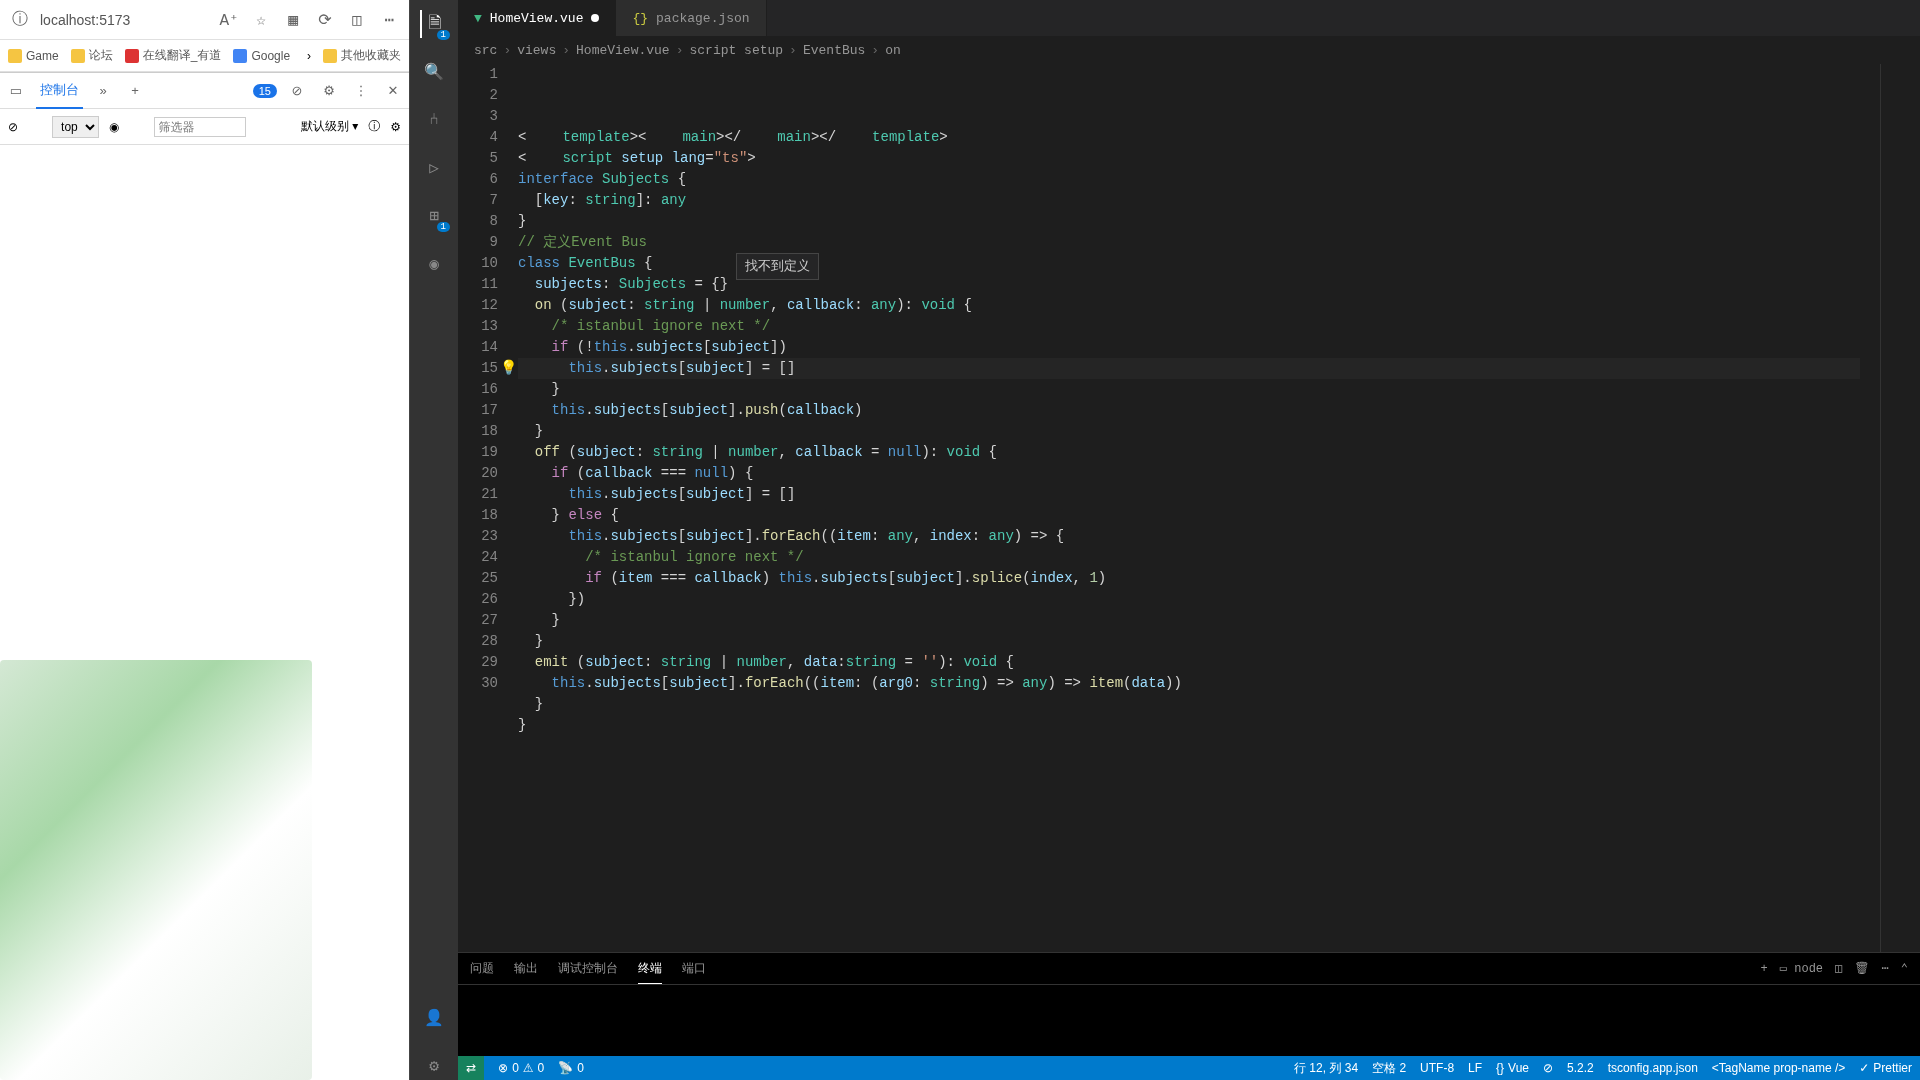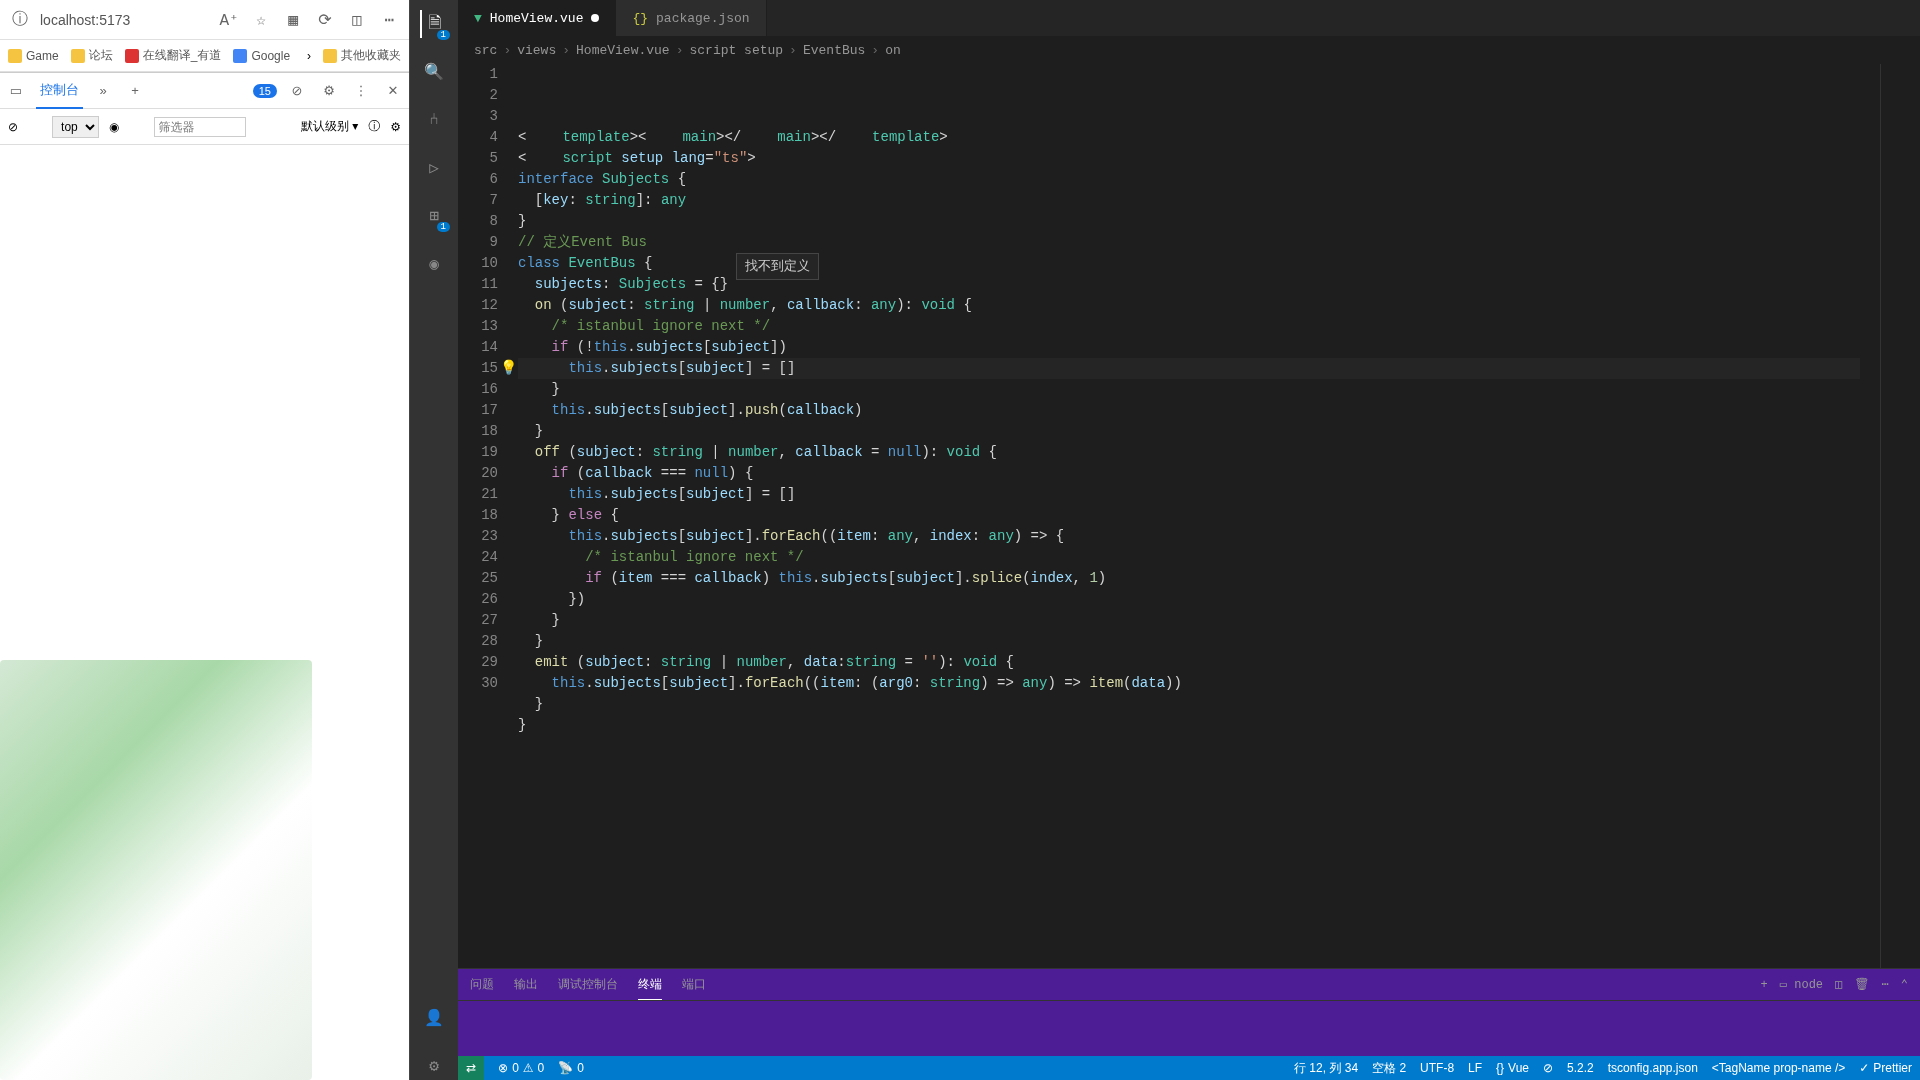--- a/index.html
+++ b/index.html
@@ -61,21 +61,21 @@
 .var { color: #9cdcfe; }
 .fn { color: #dcdcaa; }
 .num { color: #b5cea8; }
 .cmt { color: #6a9955; }
 .pun { color: #d4d4d4; }
 .tag { color: #4ec9b0; margin-left: 36px; }
 
 .minimap { width: 40px; background: #1e1e1e; border-left: 1px solid #333; }
 
 
-.terminal-panel { height: 88px; background: #4c1d95; border-top: 1px solid #333; display: flex; flex-direction: column; }
+.terminal-panel { height: 104px; background: #000000; border-top: 1px solid #333; display: flex; flex-direction: column; }
 .terminal-tabs { height: 32px; display: flex; align-items: center; padding: 0 12px; gap: 20px; font-size: 12px; color: #969696; border-bottom: 1px solid #333; }
 .terminal-tabs .tt-tab { cursor: pointer; padding: 6px 0; }
 .terminal-tabs .tt-tab.active { color: #fff; border-bottom: 1px solid #fff; }
 .terminal-tabs .tt-right { margin-left: auto; display: flex; gap: 12px; align-items: center; }
 .terminal-content { flex: 1; padding: 6px 12px; font-size: 13px; white-space: pre; }
 .term-time { color: #888; }
 .term-vite { color: #4ec9b0; }
 .term-path { color: #888; }
 .term-x { color: #888; }
 

